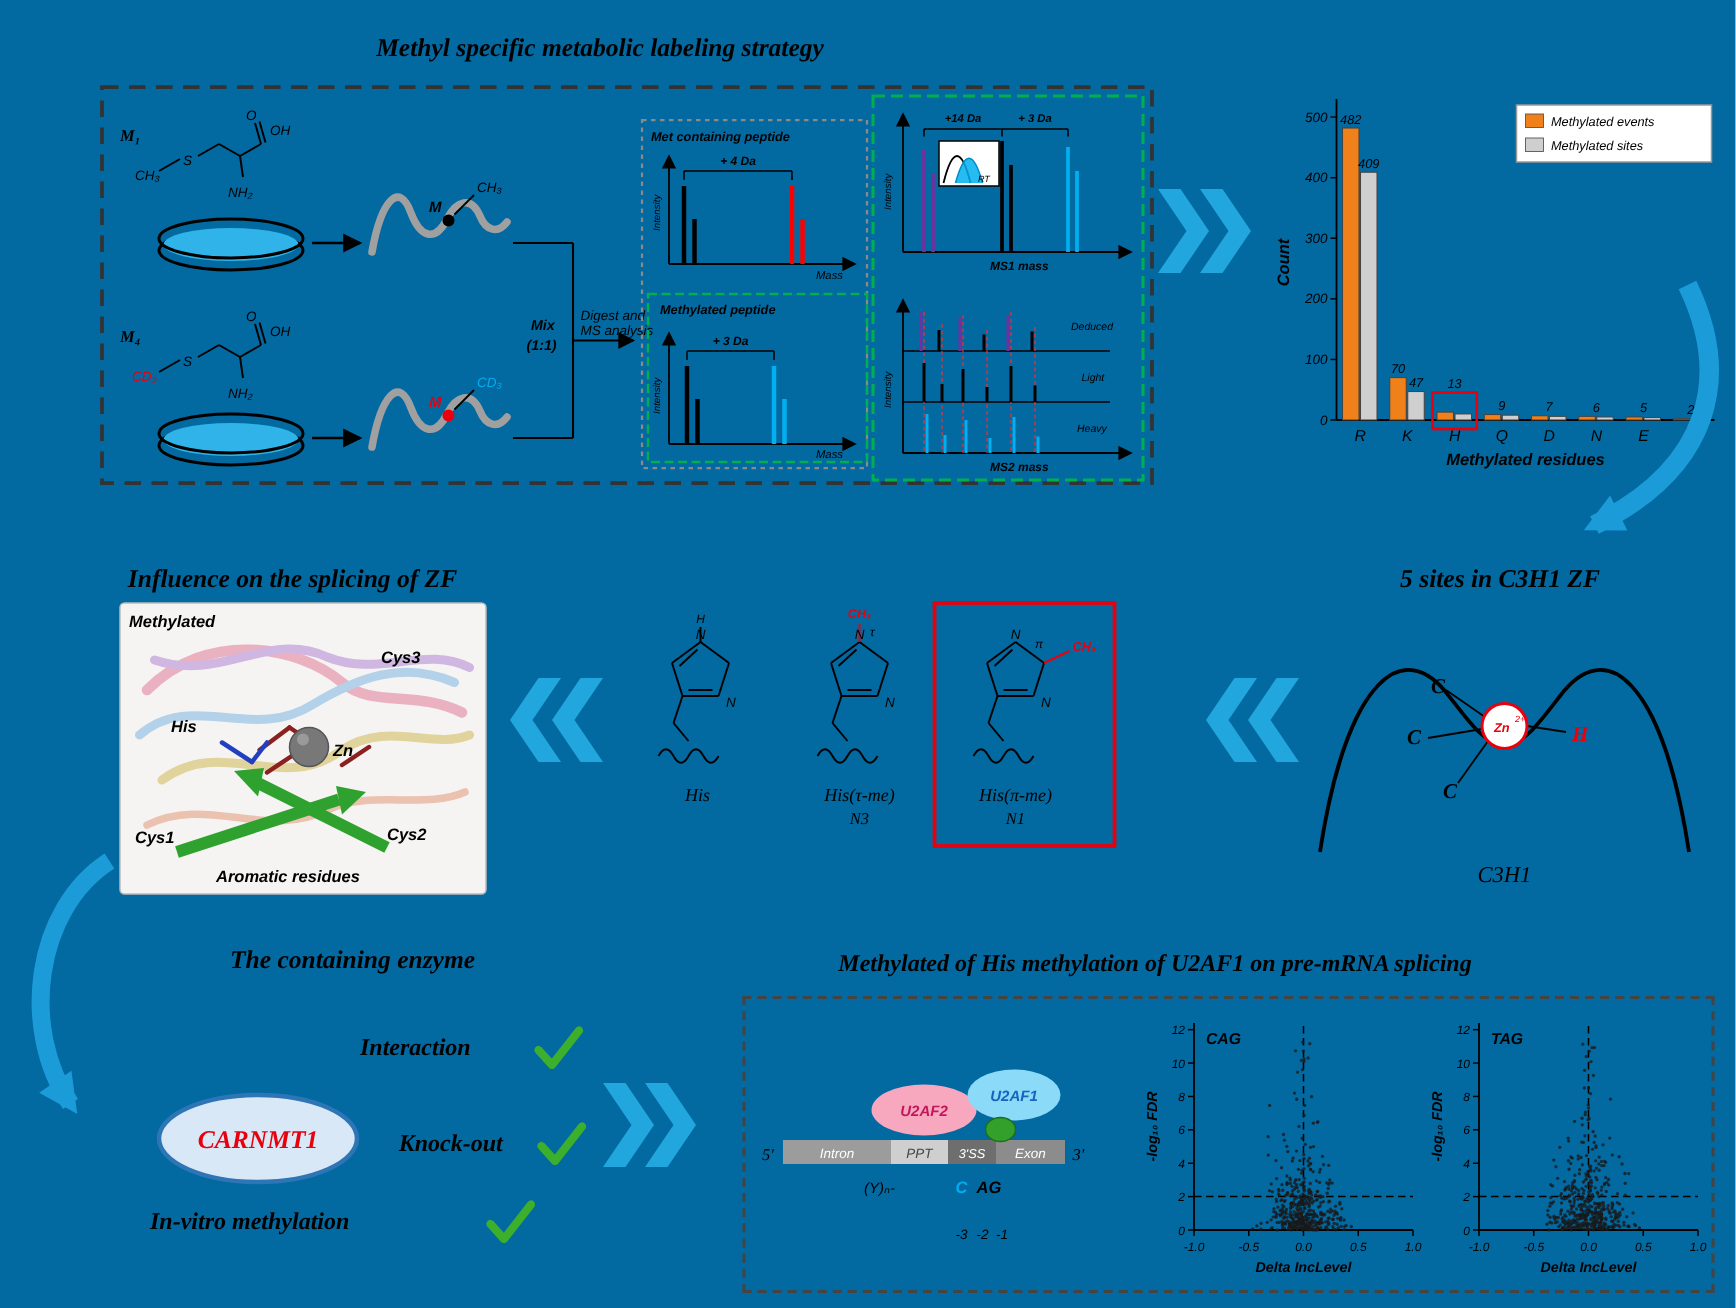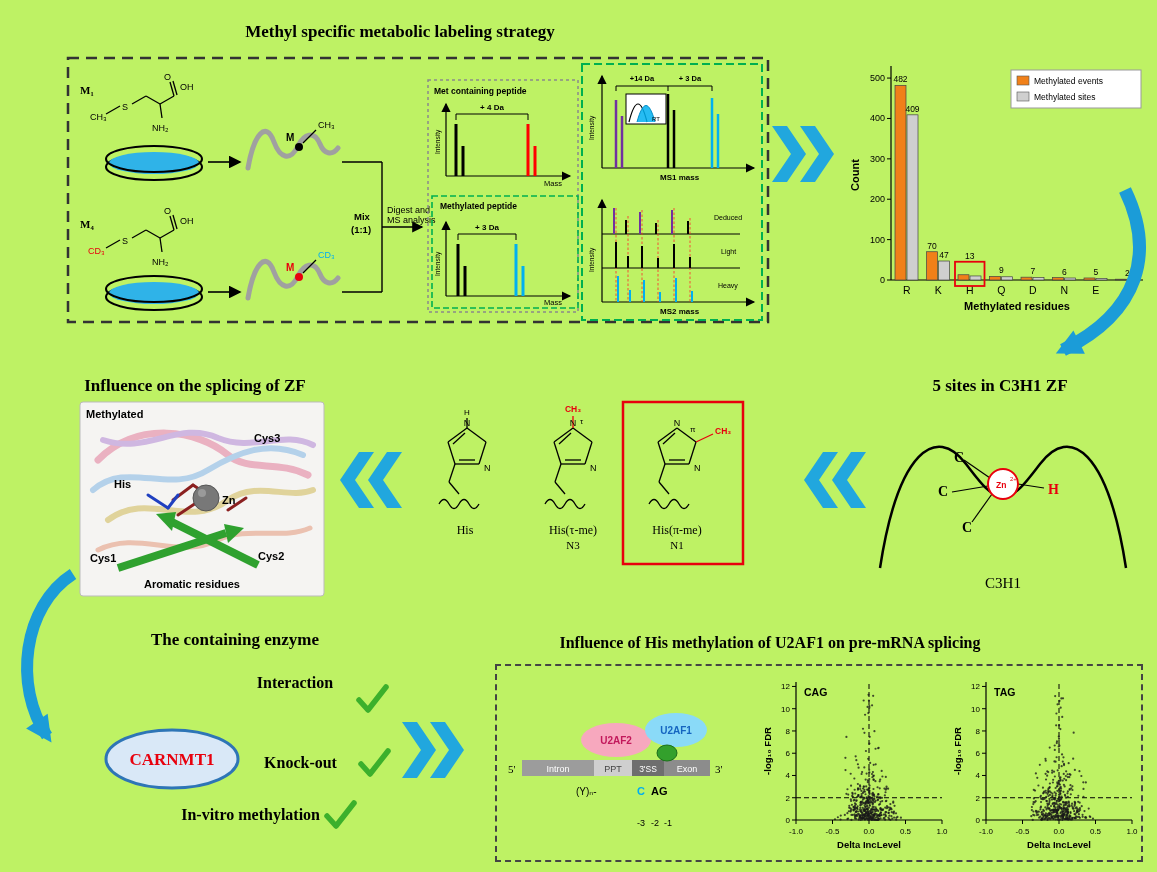--- a/index.html
+++ b/index.html
@@ -1,34 +1,34 @@
 <!DOCTYPE html>
 <html><head>
 <meta charset="utf-8">
 <style>
   html,body{margin:0;padding:0;background:#fff;}
-  .canvas{position:relative;width:1157px;height:872px;background:#bef264;overflow:hidden;
-          font-family:"Liberation Serif","DejaVu Serif",serif;color:#000;}
+  .canvas{position:relative;width:1157px;height:872px;background:#0369a1;overflow:hidden;
+          font-family:"Liberation Serif","DejaVu Serif",serif;color:#000;font-style:italic;}
   .abs{position:absolute;}
   .ttl{position:absolute;font-weight:bold;font-size:17px;text-align:center;line-height:1.15;}
   .lbl{position:absolute;font-weight:bold;font-size:16px;}
   .dashed{position:absolute;border:2px dashed #444;}
   svg text{font-family:"Liberation Sans","DejaVu Sans",sans-serif;}
   svg text.ser{font-family:"Liberation Serif","DejaVu Serif",serif;}
 </style>
 </head>
 <body>
 
 <div class="canvas">
 
   <div class="ttl" style="left:170px;top:22px;width:460px">Methyl specific metabolic labeling strategy</div>
   <div class="ttl" style="left:50px;top:376px;width:290px">Influence on the splicing of ZF</div>
   <div class="ttl" style="left:860px;top:376px;width:280px">5 sites in C3H1 ZF</div>
   <div class="ttl" style="left:90px;top:630px;width:290px">The containing enzyme</div>
-  <div class="ttl" style="left:470px;top:634px;width:600px;font-size:16px">Influence of His methylation of U2AF1 on pre-mRNA splicing</div>
+  <div class="ttl" style="left:470px;top:634px;width:600px;font-size:16px">Methylated of His methylation of U2AF1 on pre-mRNA splicing</div>
 
   <svg class="abs" style="left:60px;top:50px" width="712" height="280">
     <defs>
       <marker id="ah" markerWidth="9" markerHeight="8" refX="7" refY="4" orient="auto">
         <path d="M0,0 L8,4 L0,8 Z" fill="#000"></path>
       </marker>
     </defs>
     <rect x="8" y="8" width="700" height="264" fill="none" stroke="#333" stroke-width="2.5" stroke-dasharray="11 7"></rect>
 
     <text x="20" y="44" font-size="11" font-weight="bold" class="ser">M₁</text>
@@ -433,29 +433,29 @@
       </marker>
     </defs>
     <path d="M68,8 C18,40 8,120 42,170" stroke="#1B9CD8" stroke-width="12" fill="none" marker-end="url(#bh2)"></path>
   </svg>
 
   <svg class="abs" style="left:100px;top:726px" width="150" height="68">
     <ellipse cx="72" cy="33" rx="66" ry="29" fill="#D9E8F7" stroke="#2E75B6" stroke-width="3"></ellipse>
     <text x="72" y="39" font-size="17" font-weight="bold" text-anchor="middle" fill="#E8000D" class="ser">CARNMT1</text>
   </svg>
 
-  <div class="lbl" style="left:240px;top:674px;width:110px;text-align:center">Interaction</div>
+  <div class="lbl" style="left:240px;top:690px;width:110px;text-align:left">Interaction</div>
   <svg class="abs" style="left:356px;top:684px" width="36" height="30">
     <polyline points="3,16 12,26 30,3" stroke="#3CB02C" stroke-width="5.5" fill="none" stroke-linecap="round" stroke-linejoin="round"></polyline>
   </svg>
   <div class="lbl" style="left:248px;top:754px;width:105px;text-align:center">Knock-out</div>
   <svg class="abs" style="left:358px;top:748px" width="36" height="30">
     <polyline points="3,16 12,26 30,3" stroke="#3CB02C" stroke-width="5.5" fill="none" stroke-linecap="round" stroke-linejoin="round"></polyline>
   </svg>
-  <div class="lbl" style="left:112px;top:806px;width:208px;text-align:right">In-vitro methylation</div>
+  <div class="lbl" style="left:100px;top:806px;width:208px;text-align:left">In-vitro methylation</div>
   <svg class="abs" style="left:324px;top:800px" width="36" height="30">
     <polyline points="3,16 12,26 30,3" stroke="#3CB02C" stroke-width="5.5" fill="none" stroke-linecap="round" stroke-linejoin="round"></polyline>
   </svg>
 
   <svg class="abs" style="left:402px;top:722px" width="64" height="56">
     <g fill="#21A7DE">
       <polygon points="0,0 15,0 34,28 15,56 0,56 19,28"></polygon>
       <polygon points="28,0 43,0 62,28 43,56 28,56 47,28"></polygon>
     </g>
   </svg>

